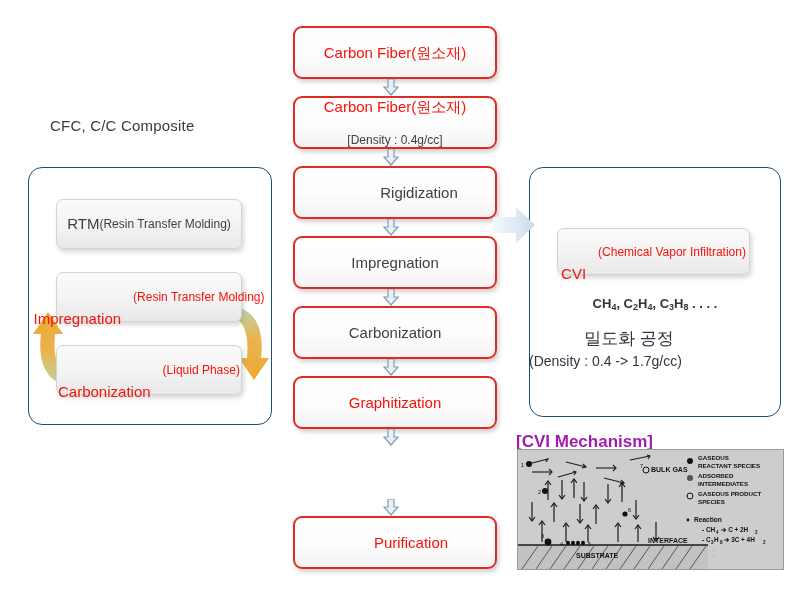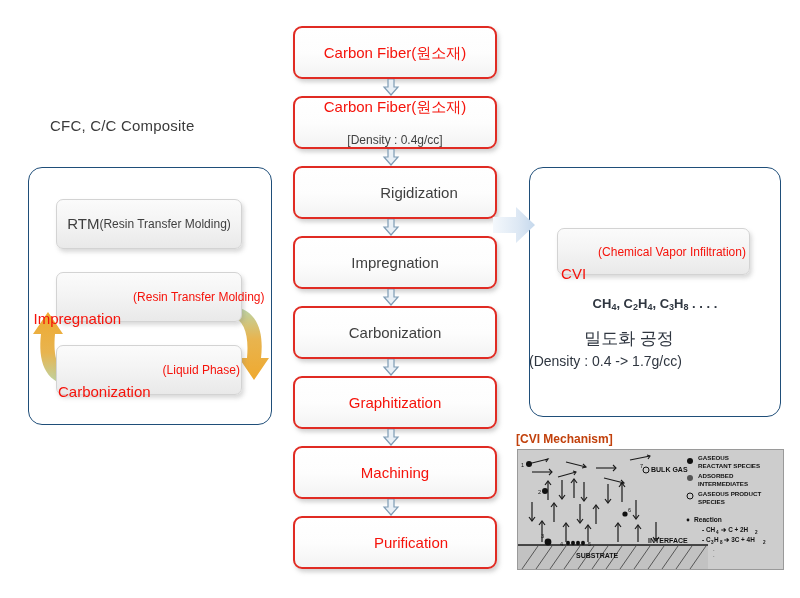--- a/index.html
+++ b/index.html
@@ -164,23 +164,23 @@
     font-size: 14px;
     color: #2f3640;
     white-space: nowrap;
   }
 
   
   #mech-caption {
     position: absolute;
     left: 516px;
     top: 432px;
-    font-size: 12px;
+    font-size: 17px;
     font-weight: bold;
-    color: #c2410c;
+    color: #a21caf;
     white-space: nowrap;
   }
   #mech-figure {
     position: absolute;
     left: 517px;
     top: 449px;
     width: 265px;
     height: 119px;
     border: 1px solid #9a9a9a;
     background: #cfcfcf;
@@ -426,23 +426,20 @@
       </svg>
     </div>
     <div class="flow-box" style="top: 376px;">
       <span class="flow-label red">Graphitization</span>
     </div>
     <div class="connector" style="top: 429px;">
       <svg width="18" height="17" viewBox="0 0 18 17">
         <path d="M6,0 L6,8 L2,8 L9,16 L16,8 L12,8 L12,0 Z" fill="#e9eff5" stroke="#7e9cb5" stroke-width="1.2"></path>
       </svg>
     </div>
-    <div class="flow-box" style="top: 446px;">
-      <span class="flow-label red">Machining</span>
-    </div>
     <div class="connector" style="top: 499px;">
       <svg width="18" height="17" viewBox="0 0 18 17">
         <path d="M6,0 L6,8 L2,8 L9,16 L16,8 L12,8 L12,0 Z" fill="#e9eff5" stroke="#7e9cb5" stroke-width="1.2"></path>
       </svg>
     </div>
     <div class="flow-box" style="top: 516px; padding-left: 32px;">
       <span class="flow-label red">Purification</span>
     </div>
     <div class="gray-card" style="left: 56px; top: 199px; width: 186px; height: 50px;">
       <span class="card-title">RTM</span>

